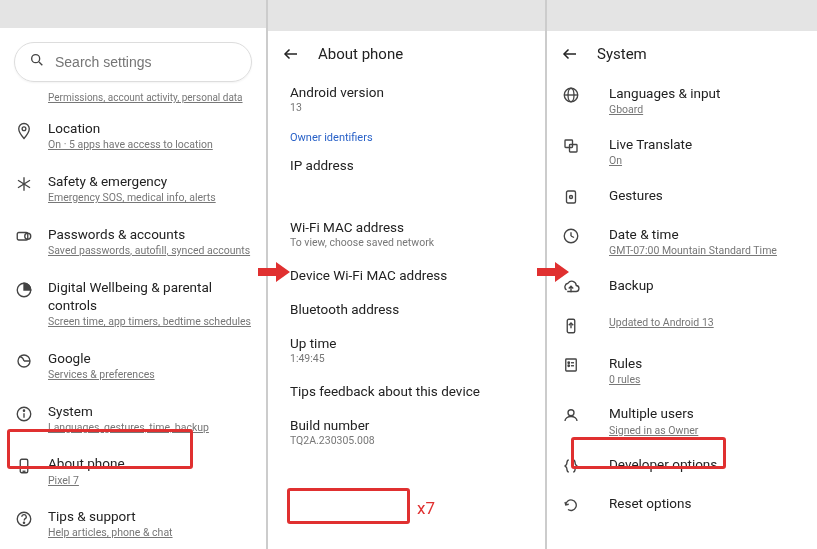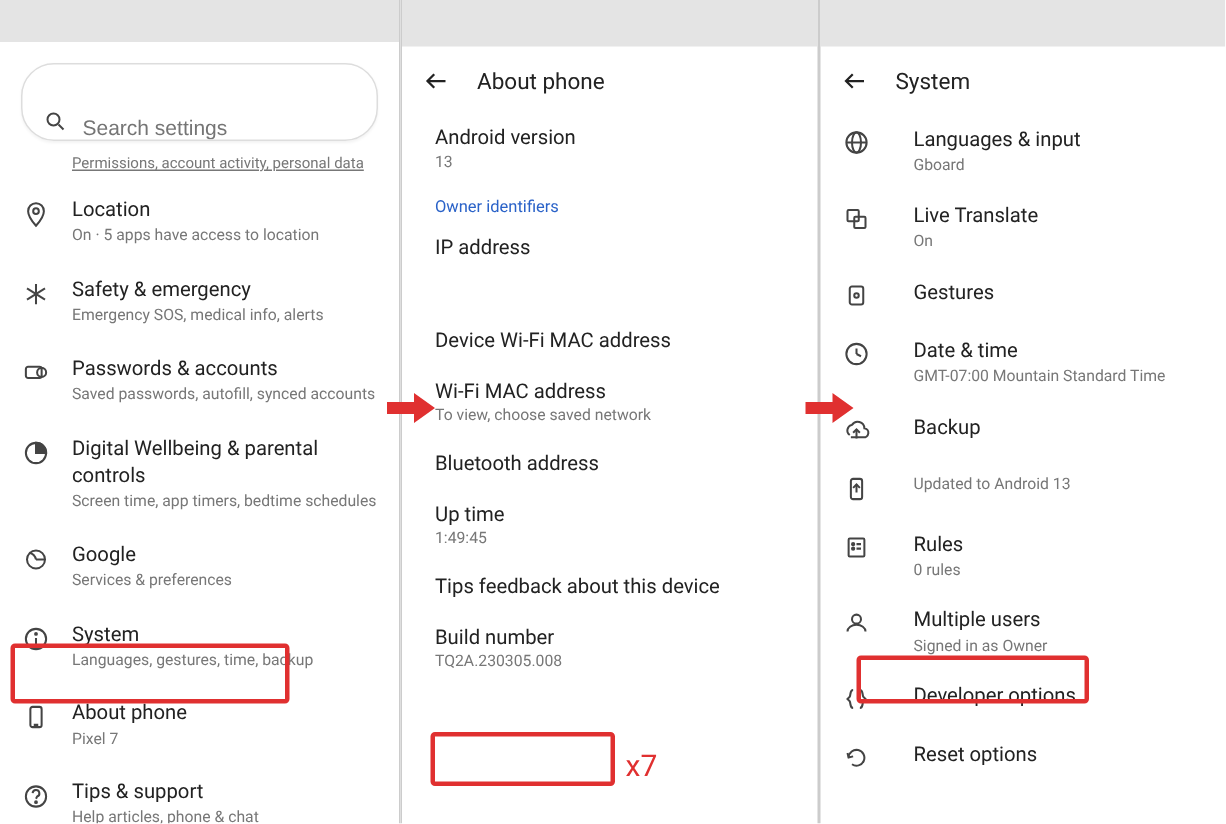--- a/index.html
+++ b/index.html
@@ -23,23 +23,23 @@
   .panel2 { left: 267px; width: 279px; border-left:1px solid #ccc;}
   .panel3 { left: 546px; width: 271px; border-left:1px solid #ccc; border-right:none;}
   .graybar { background: #e4e4e4; height: 28px; }
   .panel2 .graybar, .panel3 .graybar { height: 31px; }
 
   
   .search-pill {
     margin: 14px 14px 10px 14px;
     border: 1px solid #ddd;
     border-radius: 22px;
-    height: 52px;
+    height: 40px;
     display: flex;
-    align-items: flex-end;
+    align-items: center;
     padding: 0 14px;
     gap: 10px;
     box-shadow: 0 1px 2px rgba(0,0,0,0.05);
   }
   .search-pill input {
     border: none; outline: none; font-size: 14px; flex:1; background:transparent;
   }
   .truncline {
     font-size: 10px;
     color: #777;
@@ -55,21 +55,21 @@
     cursor: pointer;
   }
   .row .ic {
     width: 20px; height:20px; flex:0 0 20px;
     display:flex;align-items:center;justify-content:center;
     color:#444;
     margin-top:2px;
   }
   .row .txt { flex:1; min-width:0;}
   .row .title { font-size: 13.5px; color:#222; line-height:1.35;}
-  .row .sub { font-size: 10.5px; color:#777; line-height:1.3; margin-top:1px;}
+  .row .sub { font-size: 10.5px; color:#777; line-height:1.3; margin-top:1px;text-decoration:underline;}
 
   
   .hdr {
     display:flex; align-items:center; gap:18px;
     padding: 14px 14px 12px 14px;
   }
   .hdr .back { width:18px;height:18px; display:flex;align-items:center;justify-content:center; cursor:pointer;}
   .hdr .htitle { font-size:15px; color:#222;}
 
   .srow { padding: 9px 22px; cursor:pointer;}
@@ -84,21 +84,21 @@
   .arrow {
     position:absolute;
     width:36px;height:24px;
     z-index:10;
   }
   .arrow svg { width:100%;height:100%; }
 
   .x7 {
     position:absolute;
     color:#e03030;
-    font-size:20px;
+    font-size:17px;
   }
 
   .hl-box {
     position:absolute;
     border:3px solid #e03030;
     border-radius:3px;
     pointer-events:none;
     z-index:5;
   }
 </style>
@@ -235,25 +235,25 @@
       <div class="srow">
         <div class="stitle">Android version</div>
         <div class="ssub">13</div>
       </div>
       <div class="catlabel">Owner identifiers</div>
       <div class="srow">
         <div class="stitle">IP address</div>
       </div>
       <div style="height: 28px;"></div>
       <div class="srow">
-        <div class="stitle">Device Wi-Fi MAC address</div>
-      </div>
-      <div class="srow">
         <div class="stitle">Wi-Fi MAC address</div>
         <div class="ssub">To view, choose saved network</div>
+      </div>
+      <div class="srow">
+        <div class="stitle">Device Wi-Fi MAC address</div>
       </div>
       <div class="srow">
         <div class="stitle">Bluetooth address</div>
       </div>
       <div class="srow">
         <div class="stitle">Up time</div>
         <div class="ssub">1:49:45</div>
       </div>
       <div class="srow">
         <div class="stitle">Tips feedback about this device</div>

